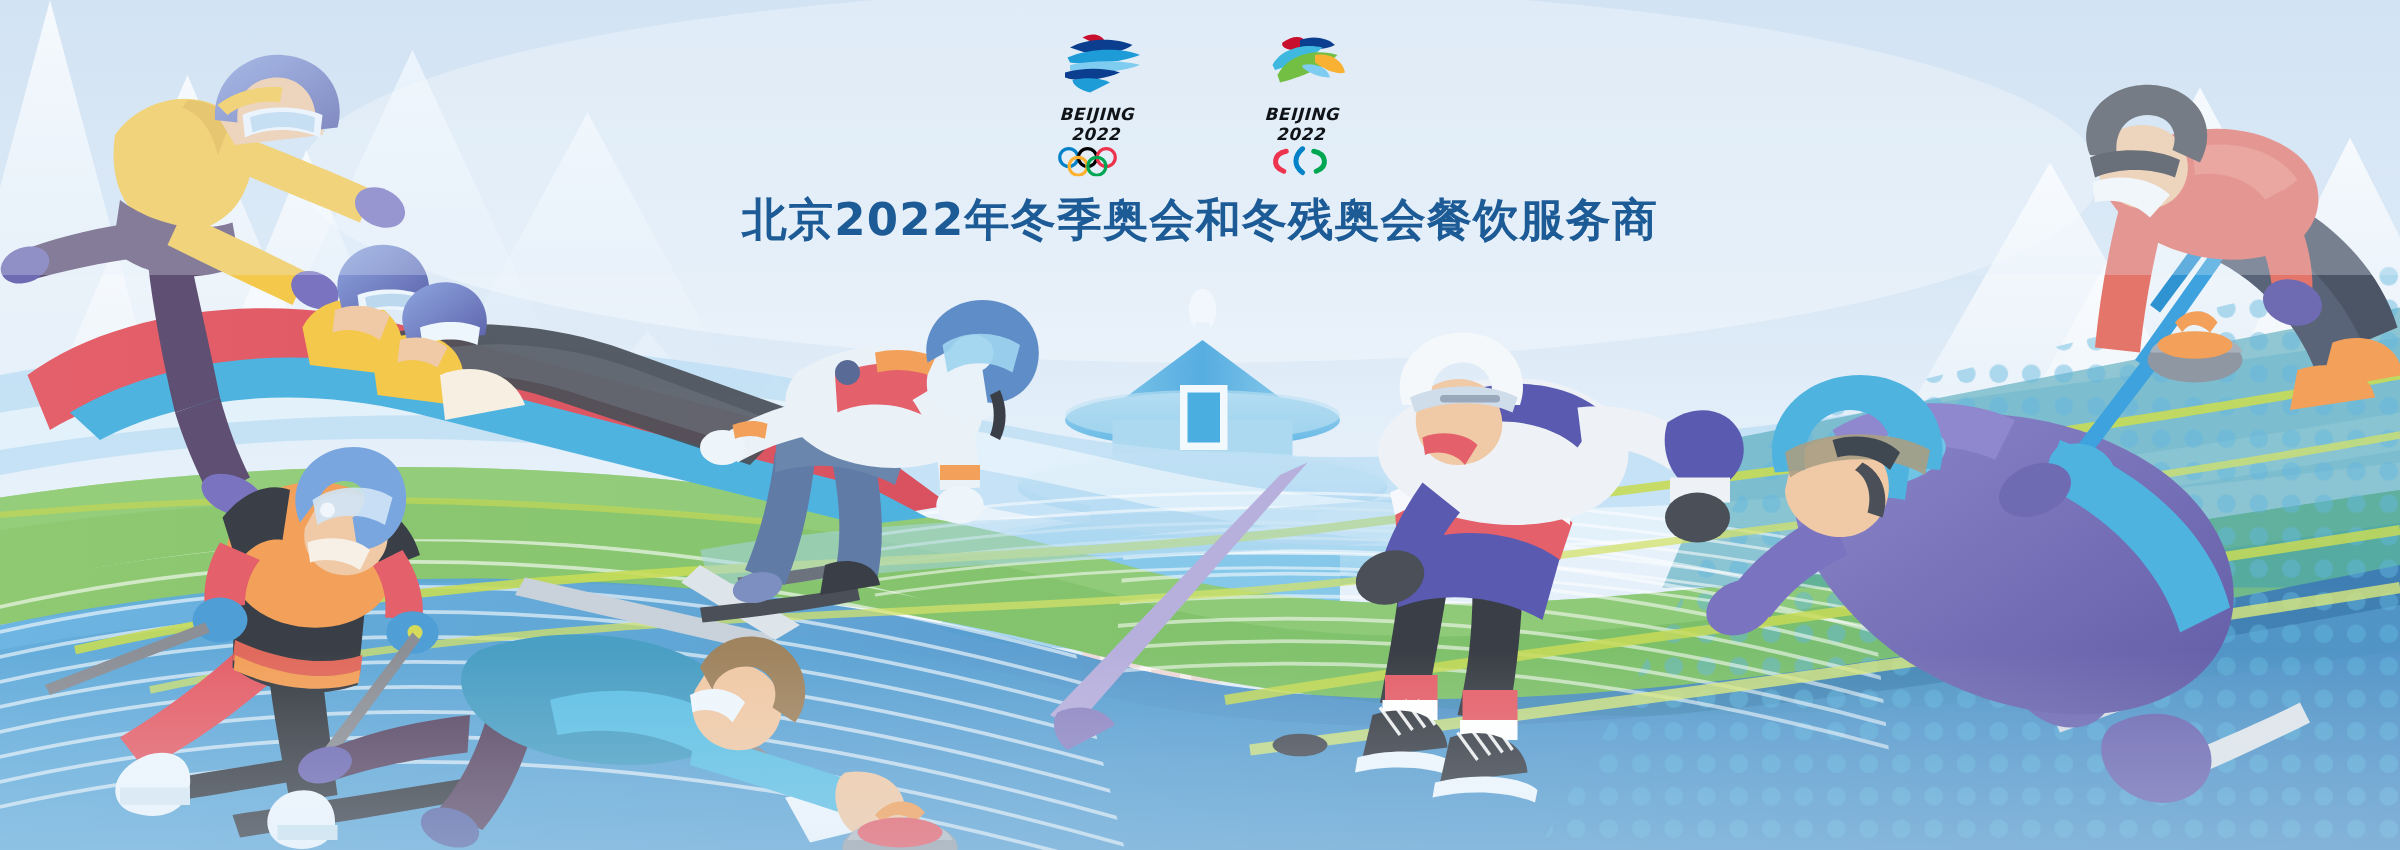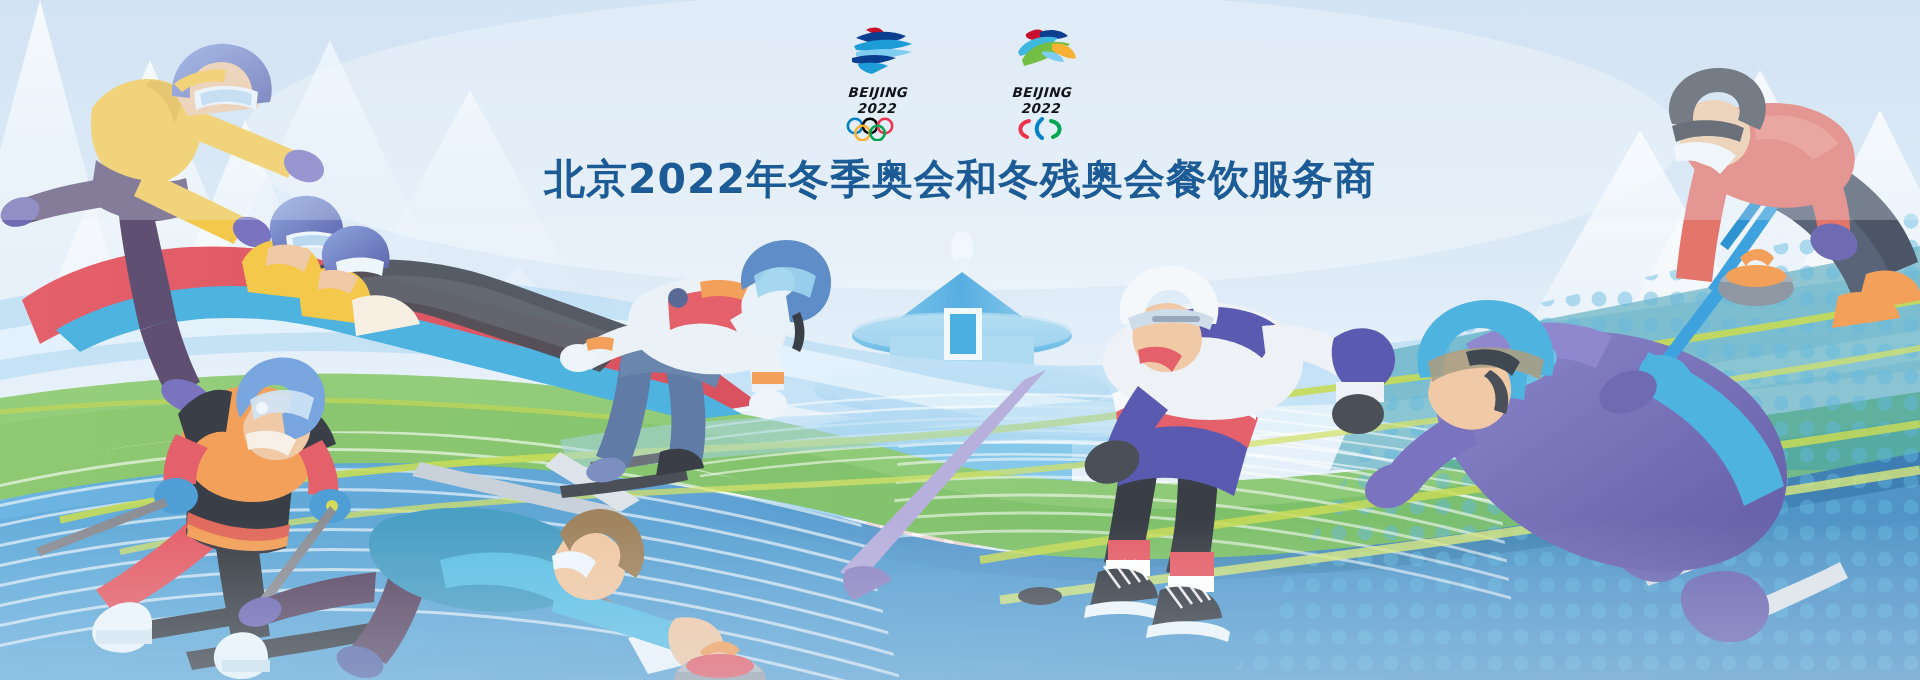--- a/index.html
+++ b/index.html
@@ -29,21 +29,21 @@
     font-weight:bold;font-style:italic;
     font-size:13.5px;letter-spacing:.4px;color:#101418;
     margin-top:2px;
     transform:skewX(-4deg);
   }
   .title{
     margin-top:16px;
     text-align:center;
     font-family:"DejaVu Sans","Liberation Sans",sans-serif;
     font-weight:bold;
-    font-size:41px;
+    font-size:36px;
     letter-spacing:1px;
     color:#1c5b96;
     line-height:1.1;
     text-shadow:0 1px 0 rgba(255,255,255,.35);
   }
 </style>
 </head>
 <body>
 
 <div id="banner">

